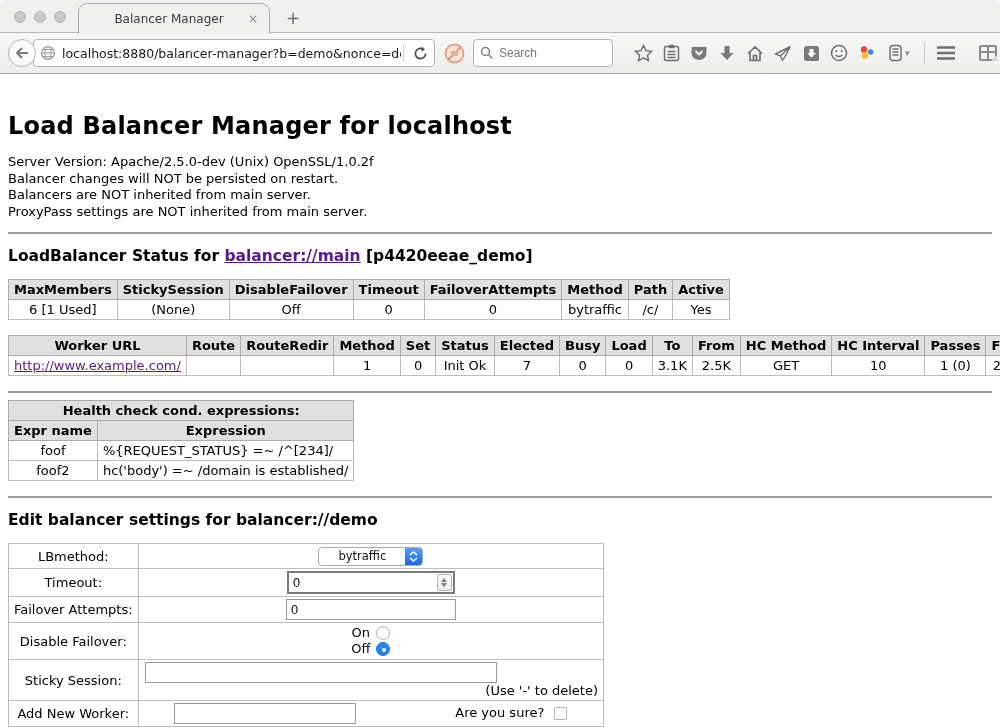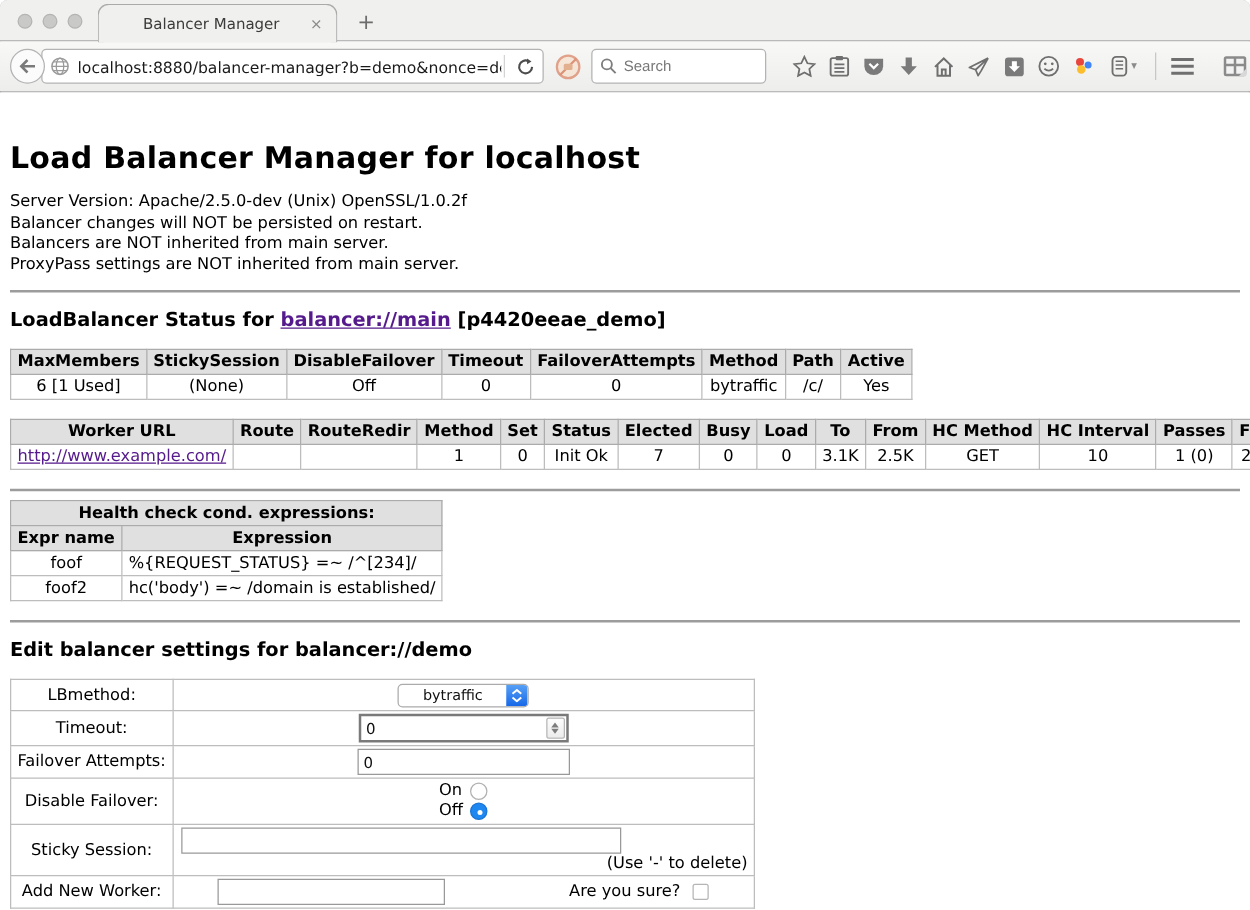--- a/index.html
+++ b/index.html
@@ -73,21 +73,21 @@
               font-size:12px; padding:0 4px; color:#111; vertical-align:middle; }
   .numwrap { position:relative; display:inline-block; vertical-align:middle; }
   .numwrap input { width:168px; height:23px; border:2px solid #7a7a7a; padding-right:20px; }
   .spinner { position:absolute; right:3px; top:3px; width:15px; height:17px; border:1px solid #b5b5b5;
              background:linear-gradient(#fdfdfd,#ececec); border-radius:2px; display:flex; flex-direction:column;
              align-items:center; justify-content:center; gap:1px; }
   .spinner i { border:3px solid transparent; display:block; width:0; height:0; }
   .spinner .up { border-bottom:4px solid #7c7c7c; }
   .spinner .dn { border-top:4px solid #7c7c7c; }
   .radiogrp { display:inline-block; text-align:right; }
-  .radiorow { display:flex; align-items:center; justify-content:flex-start; gap:6px; line-height:16px; }
+  .radiorow { display:flex; align-items:center; justify-content:center; gap:6px; line-height:16px; }
   .radio { width:14px; height:14px; border-radius:50%; border:1px solid #b1b1b1; background:#fff; display:inline-block; }
   .radio.checked { background:#1e87f0; border-color:#1b74d6; position:relative; }
   .radio.checked::after { content:""; position:absolute; left:4.5px; top:4.5px; width:4px; height:4px;
                           border-radius:50%; background:#fff; }
   .checkbox { width:13px; height:13px; border:1px solid #b5b5b5; border-radius:2px; background:#fff;
               display:inline-block; vertical-align:middle; margin-left:6px; }
   .hint { font-size:13px; }
   .icon { display:inline-flex; }
 </style>
 </head>

